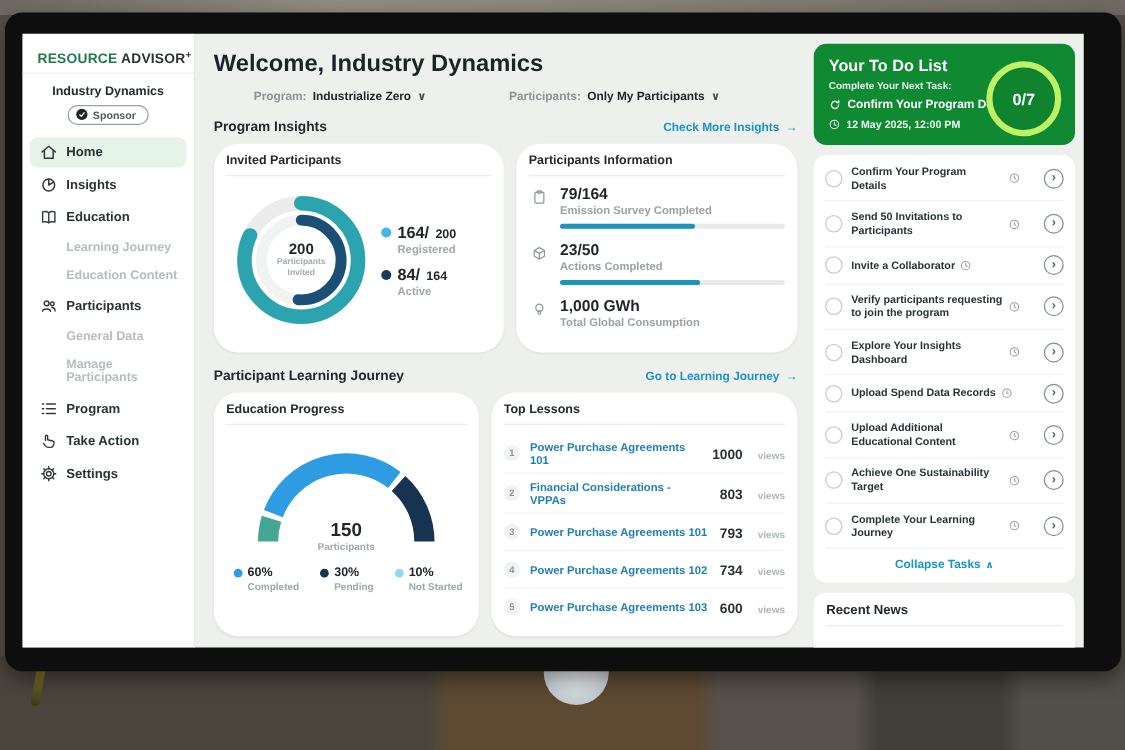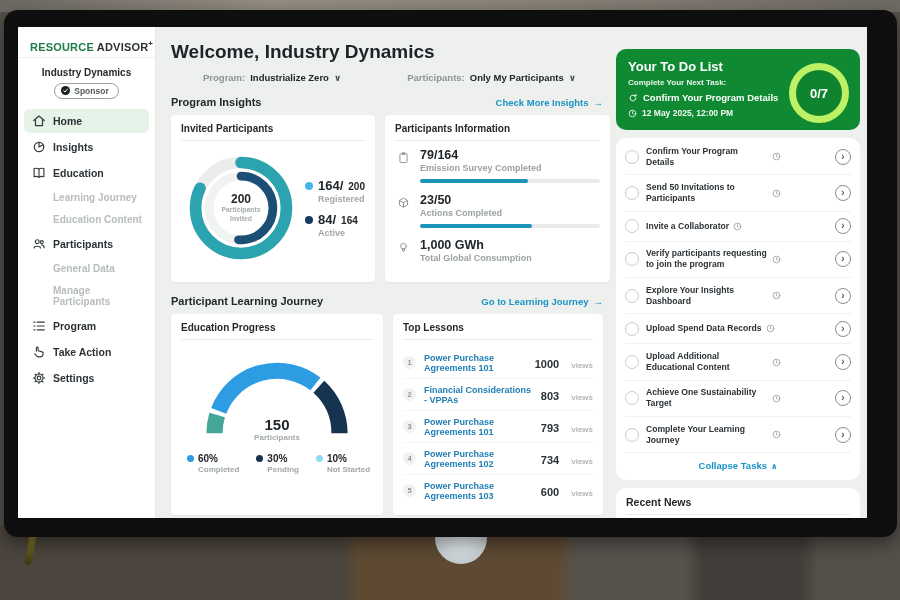--- a/index.html
+++ b/index.html
@@ -45,21 +45,21 @@
   .welcome { font-size:19px; font-weight:800; color:#1d2429; margin:4px 0 9px; }
   .selrow { display:flex; gap:34px; align-items:center; font-size:9.5px; }
   .sel { display:flex; gap:5px; align-items:center; cursor:pointer;padding-left:32px; }
   .sel-label { color:#8d9396; font-weight:600; }
   .sel-value { color:#20262a; font-weight:800; }
   .sel-caret { color:#4a5154; font-size:9px; font-weight:700; }
   .secrow { display:flex; align-items:center; justify-content:space-between; margin:13px 0 7px; }
   .sec-title { font-size:11px; font-weight:800; color:#22282c; }
   .sec-link { font-size:9.5px; font-weight:800; color:#1a93c5; display:flex; gap:5px; align-items:center; cursor:pointer; }
   .cards { display:flex; gap:10px; }
-  .card { background:#fff; border-radius:4px; padding:8px 10px 9px; box-shadow:0 1px 2px rgba(0,0,0,.05); }
+  .card { background:#fff; border-radius:20px; padding:8px 10px 9px; box-shadow:0 1px 2px rgba(0,0,0,.05); }
   .card-title { font-size:10px; font-weight:800; color:#23292d; padding-bottom:6px; border-bottom:1px solid #ececec; margin-bottom:7px; }
 
   
   .card-invited { flex:1.08; }
   .donut-wrap { display:flex; align-items:center; gap:6px; padding:2px 0 0 2px; }
   .donut-box { position:relative; width:116px; height:116px; flex:none; }
   .donut-box svg { display:block; }
   .donut-center { position:absolute; inset:0; display:flex; flex-direction:column; align-items:center; justify-content:center; text-align:center; }
   .donut-center .dv { font-size:12px; font-weight:800; color:#22282c; }
   .donut-center .dl { font-size:6.8px; color:#a4abab; font-weight:700; line-height:1.3; }
@@ -96,28 +96,28 @@
   .card-lessons { flex:1; }
   .lesson { display:flex; align-items:center; gap:8px; padding:5.5px 0; border-bottom:1px solid #f2f3f3; }
   .lesson:last-child { border-bottom:none; }
   .rank { width:13px; height:13px; border-radius:50%; background:#f1f2f2; color:#8e9597; font-size:7.5px; font-weight:700;
     display:flex; align-items:center; justify-content:center; flex:none; }
   .lesson-title { flex:1; font-size:9px; font-weight:800; color:#1f7fb5; cursor:pointer; }
   .views-num { font-size:11px; font-weight:800; color:#2b3134; }
   .views-suffix { font-size:8px; color:#b0b6b7; font-weight:700; margin-left:12px; }
 
   
-  .right { width:251px; flex:none; padding:22px 7px 0 0; }
+  .right { width:216px; flex:none; padding:8px 7px 0 0; }
   .todo-card { position:relative; background:#0f8a33; border-radius:10px; padding:10px 12px 12px; color:#fff; }
   .todo-title { font-size:13px; font-weight:800; }
   .todo-sub { font-size:8px; font-weight:600; opacity:.9; margin-top:4px; }
   .todo-next { display:flex; align-items:center; gap:5px; font-size:9.5px; font-weight:800; margin-top:5px; }
   .todo-date { display:flex; align-items:center; gap:5px; font-size:8.5px; font-weight:600; margin-top:5px; opacity:.95; }
   .todo-ring { position:absolute; right:11px; top:14px; width:60px; height:60px; border-radius:50%;
-    border:7px solid #bef264; background:#10832f; display:flex; align-items:center; justify-content:center; }
+    border:5px solid #bef264; background:#10832f; display:flex; align-items:center; justify-content:center; }
   .todo-ring span { font-size:13px; font-weight:800; color:#fff; }
 
   .tasks-card { background:#fff; border-radius:10px; margin-top:8px; padding:1px 9px; }
   .task { display:flex; align-items:center; padding:6.5px 0; border-bottom:1px solid #f0f1f1; }
   .task:last-of-type { border-bottom:none; }
   .task-check { width:14px; height:14px; border-radius:50%; border:1.5px solid #c7cccc; flex:none; margin-right:7px; cursor:pointer; }
   .task-label { font-size:8.6px; font-weight:800; color:#2b3236; line-height:1.3; max-width:122px; }
   .task-clock { margin-left:4px; flex:none; display:flex; }
   .task-go { margin-left:auto; width:16px; height:16px; border-radius:50%; border:1.3px solid #878f91; color:#565d5f;
     font-size:10px; font-weight:700; display:flex; align-items:center; justify-content:center; flex:none; cursor:pointer; padding-bottom:1px; }

